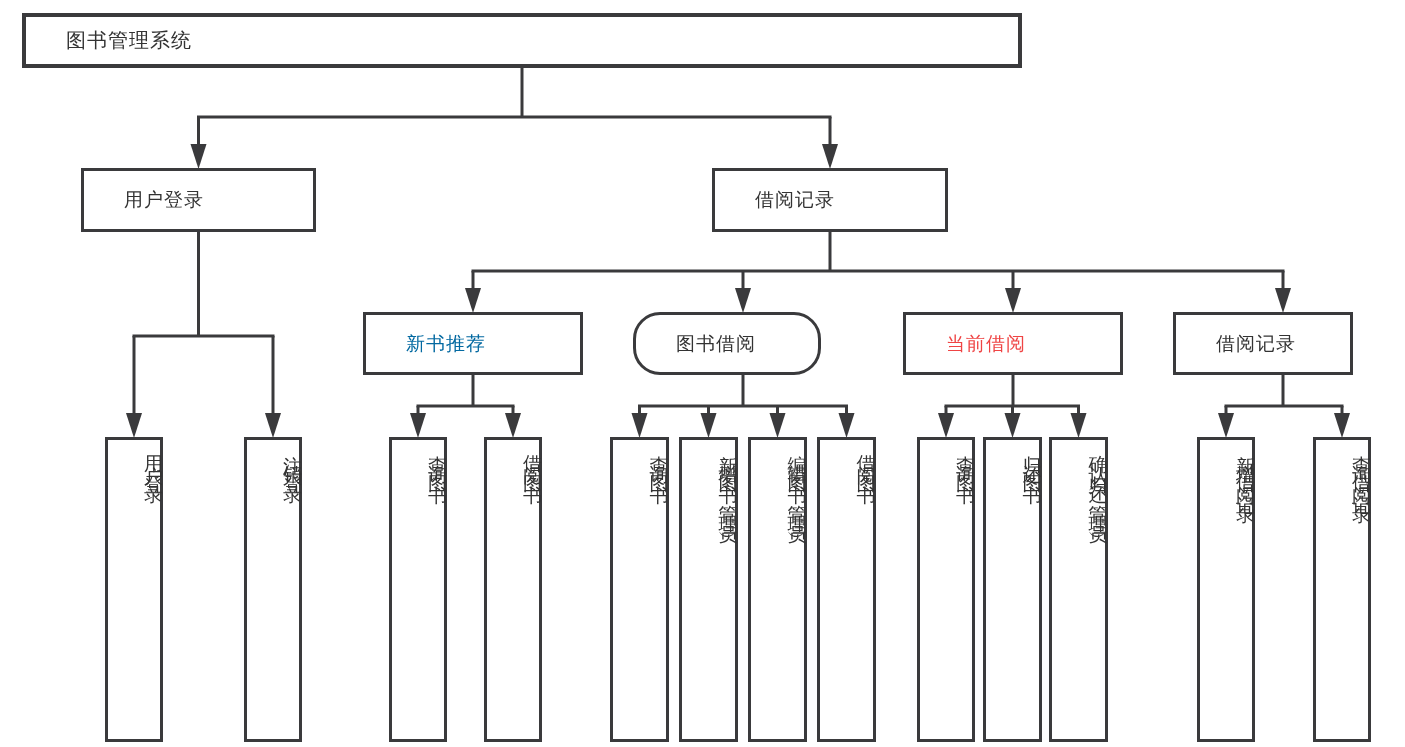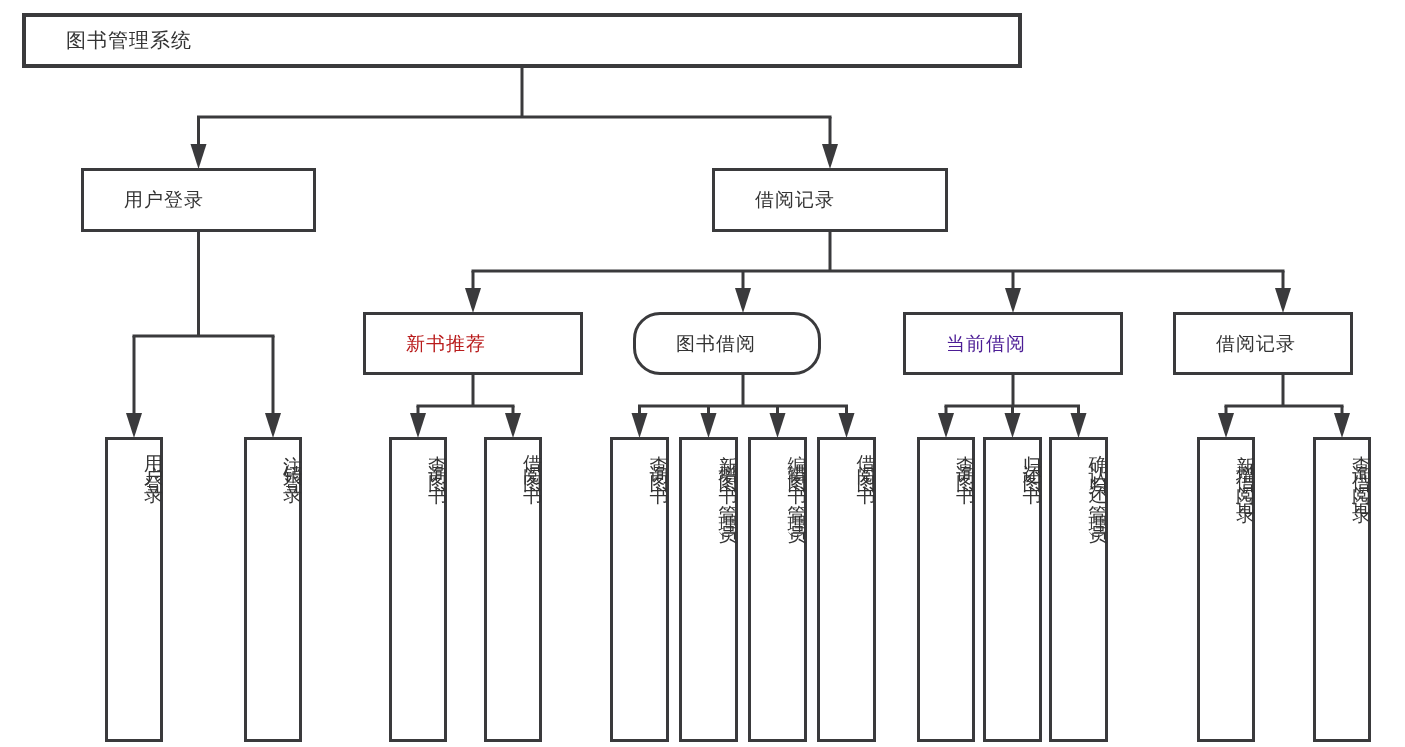--- a/index.html
+++ b/index.html
@@ -116,27 +116,27 @@
   <div id="nodes">
       <div class="node h root" style="left: 22px; top: 13px; width: 1000px; height: 55px; border-color: rgb(58, 58, 60); color: rgb(51, 51, 51);">
         <span>图书管理系统</span>
       </div>
       <div class="node h" style="left: 81px; top: 168px; width: 235px; height: 64px; border-color: rgb(58, 58, 60); color: rgb(51, 51, 51);">
         <span>用户登录</span>
       </div>
       <div class="node h" style="left: 712px; top: 168px; width: 236px; height: 64px; border-color: rgb(58, 58, 60); color: rgb(51, 51, 51);">
         <span>借阅记录</span>
       </div>
-      <div class="node h" style="left: 363px; top: 312px; width: 220px; height: 63px; border-color: rgb(58, 58, 60); color: #b91c1c;">
+      <div class="node h" style="left: 363px; top: 312px; width: 220px; height: 63px; border-color: rgb(58, 58, 60); color: #0369a1;">
         <span>新书推荐</span>
       </div>
       <div class="node h" style="left: 633px; top: 312px; width: 188px; height: 63px; border-color: rgb(58, 58, 60); color: rgb(51, 51, 51); border-radius: 27px;">
         <span>图书借阅</span>
       </div>
-      <div class="node h" style="left: 903px; top: 312px; width: 220px; height: 63px; border-color: rgb(58, 58, 60); color: #4c1d95;">
+      <div class="node h" style="left: 903px; top: 312px; width: 220px; height: 63px; border-color: rgb(58, 58, 60); color: #ef4444;">
         <span>当前借阅</span>
       </div>
       <div class="node h" style="left: 1173px; top: 312px; width: 180px; height: 63px; border-color: rgb(58, 58, 60); color: rgb(51, 51, 51);">
         <span>借阅记录</span>
       </div>
       <div class="node v" style="left: 105px; top: 437px; width: 58px; height: 305px; border-color: rgb(58, 58, 60); color: rgb(51, 51, 51);">
         <span>用户登录</span>
       </div>
       <div class="node v" style="left: 244px; top: 437px; width: 58px; height: 305px; border-color: rgb(58, 58, 60); color: rgb(51, 51, 51);">
         <span>注销登录</span>

